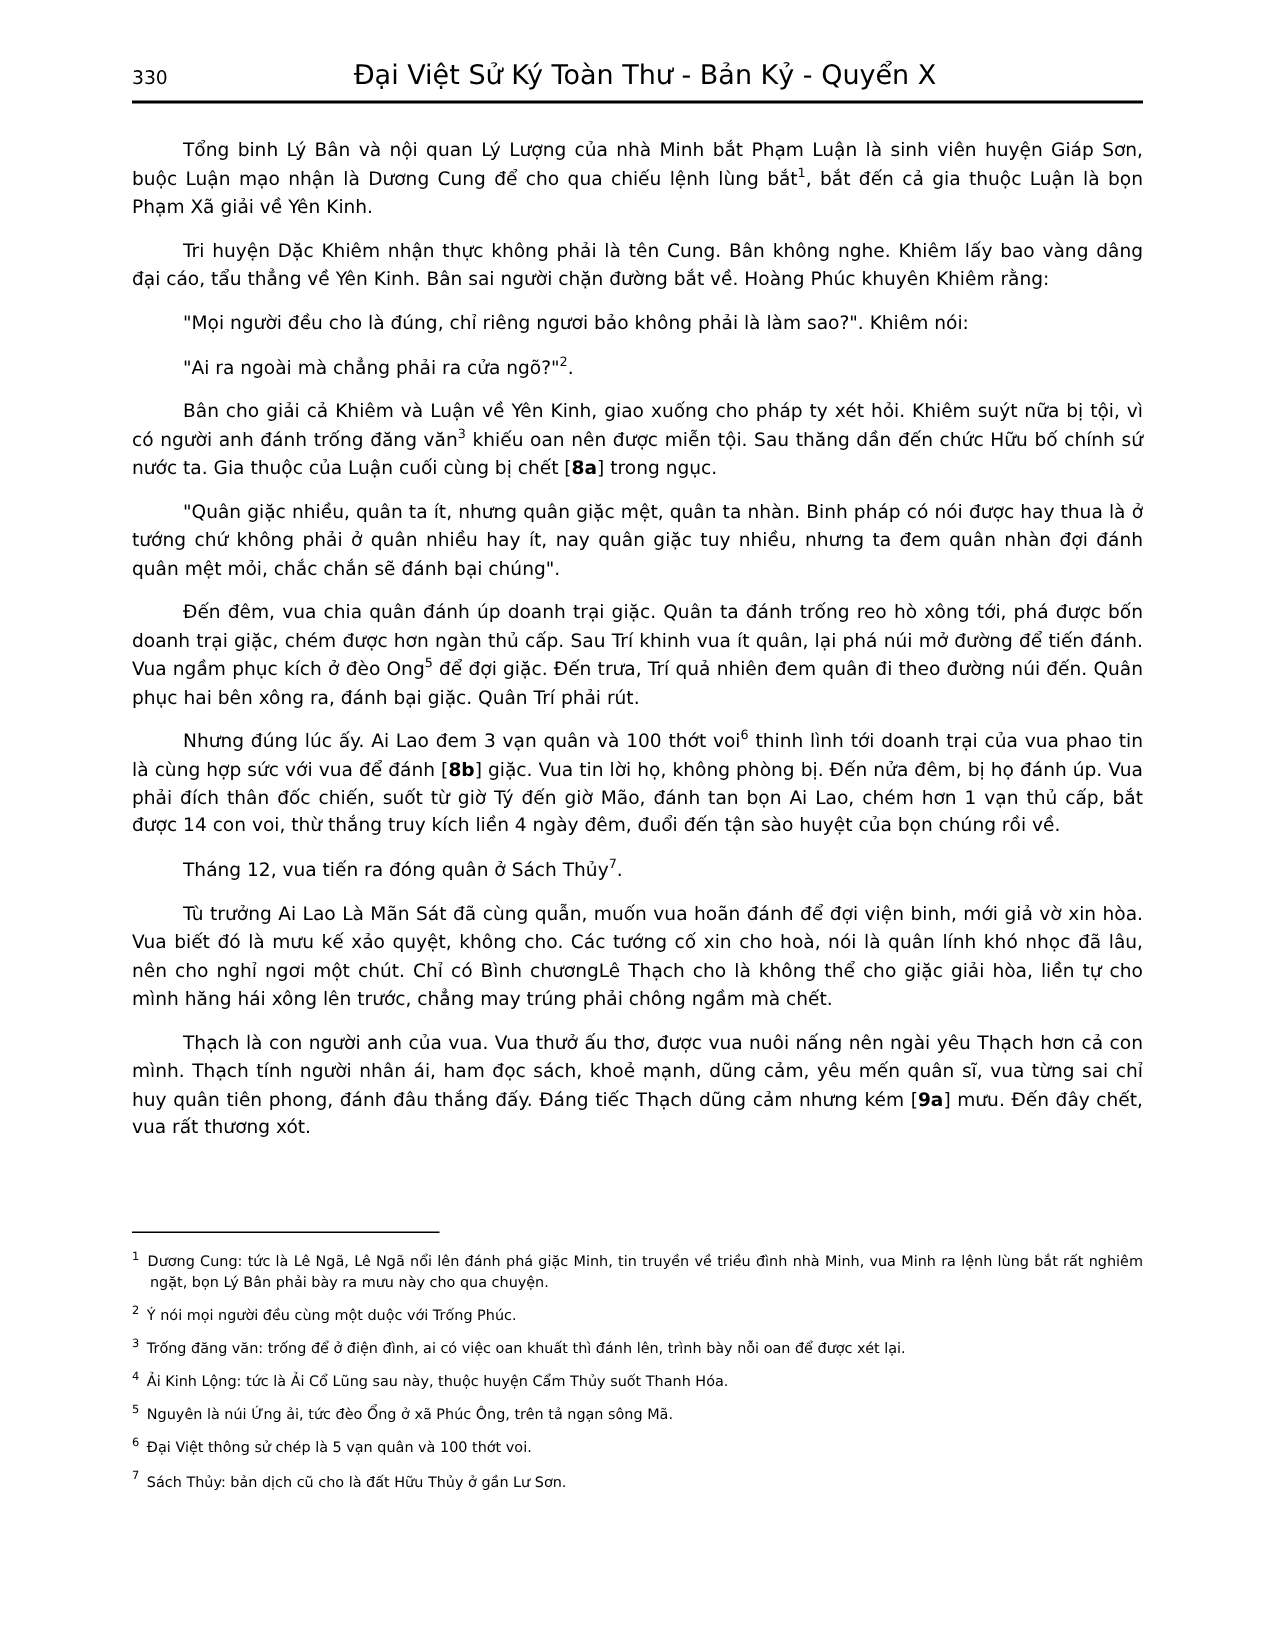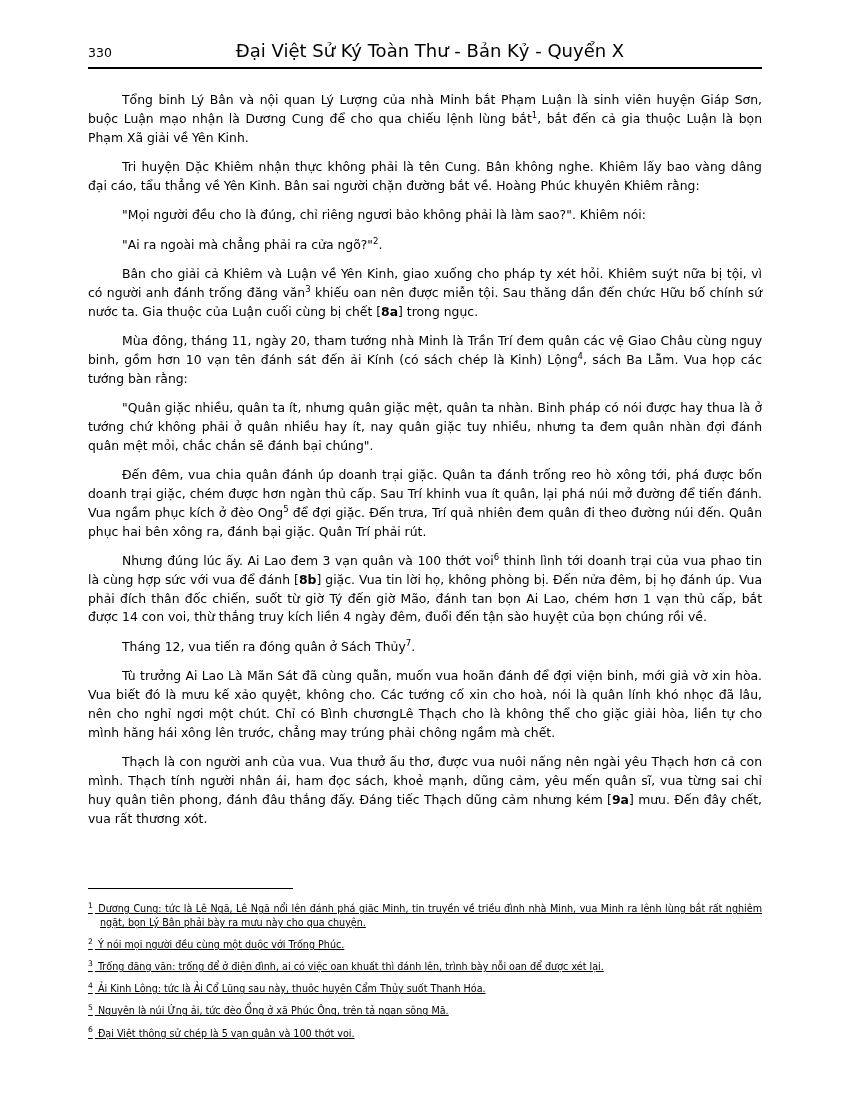--- a/index.html
+++ b/index.html
@@ -59,21 +59,20 @@
   }
   .footnote-rule {
     width: 205px;
     border-top: 1.6px solid #000;
     margin-top: 60px;
     margin-bottom: 13px;
   }
   .footnotes {
     font-size: 9.6px;
     line-height: 1.42;
-    text-decoration: underline;
   }
   .footnotes .fn {
     margin-bottom: 8.5px;
     text-align: justify;
     padding-left: 0;
   }
   .footnotes .fn .fn-mark {
     font-size: 7.6px;
     vertical-align: super;
     line-height: 0;
@@ -98,21 +97,20 @@
     <div class="header-title">Đại Việt Sử Ký Toàn Thư - Bản Kỷ - Quyển X</div>
   </div>
   <div class="header-rule"></div>
 
   <div class="body-text" id="body-text">
       <p>Tổng binh Lý Bân và nội quan Lý Lượng của nhà Minh bắt Phạm Luận là sinh viên huyện Giáp Sơn, buộc Luận mạo nhận là Dương Cung để cho qua chiếu lệnh lùng bắt<sup>1</sup>, bắt đến cả gia thuộc Luận là bọn Phạm Xã giải về Yên Kinh.</p>
       <p>Tri huyện Dặc Khiêm nhận thực không phải là tên Cung. Bân không nghe. Khiêm lấy bao vàng dâng đại cáo, tẩu thẳng về Yên Kinh. Bân sai người chặn đường bắt về. Hoàng Phúc khuyên Khiêm rằng:</p>
       <p>"Mọi người đều cho là đúng, chỉ riêng ngươi bảo không phải là làm sao?". Khiêm nói:</p>
       <p>"Ai ra ngoài mà chẳng phải ra cửa ngõ?"<sup>2</sup>.</p>
       <p>Bân cho giải cả Khiêm và Luận về Yên Kinh, giao xuống cho pháp ty xét hỏi. Khiêm suýt nữa bị tội, vì có người anh đánh trống đăng văn<sup>3</sup> khiếu oan nên được miễn tội. Sau thăng dần đến chức Hữu bố chính sứ nước ta. Gia thuộc của Luận cuối cùng bị chết [<span class="bold">8a</span>] trong ngục.</p>
-      <p>Mùa đông, tháng 11, ngày 20, tham tướng nhà Minh là Trần Trí đem quân các vệ Giao Châu cùng nguy binh, gồm hơn 10 vạn tên đánh sát đến ải Kính (có sách chép là Kinh) Lộng<sup>4</sup>, sách Ba Lẫm. Vua họp các tướng bàn rằng:</p>
       <p>"Quân giặc nhiều, quân ta ít, nhưng quân giặc mệt, quân ta nhàn. Binh pháp có nói được hay thua là ở tướng chứ không phải ở quân nhiều hay ít, nay quân giặc tuy nhiều, nhưng ta đem quân nhàn đợi đánh  quân mệt mỏi, chắc chắn sẽ đánh bại chúng".</p>
       <p>Đến đêm, vua chia quân đánh úp doanh trại giặc. Quân ta đánh trống reo hò xông tới, phá được bốn doanh trại giặc, chém được hơn ngàn thủ cấp. Sau Trí khinh vua ít quân, lại phá núi mở đường để tiến đánh. Vua ngầm phục kích ở đèo Ong<sup>5</sup> để đợi giặc. Đến trưa, Trí quả nhiên đem quân đi theo đường núi đến. Quân phục hai bên xông ra, đánh bại giặc. Quân Trí phải rút.</p>
       <p>Nhưng đúng lúc ấy. Ai Lao đem 3 vạn quân và 100 thớt voi<sup>6</sup> thinh lình tới doanh trại của vua phao tin là cùng hợp sức với vua để đánh [<span class="bold">8b</span>] giặc. Vua tin lời họ, không phòng bị. Đến nửa đêm, bị họ đánh úp. Vua phải đích thân đốc chiến, suốt từ giờ Tý đến giờ Mão, đánh tan bọn Ai Lao, chém hơn 1 vạn thủ cấp, bắt được 14 con voi, thừ thắng truy kích liền 4 ngày đêm, đuổi đến tận sào huyệt của bọn chúng rồi về.</p>
       <p>Tháng 12, vua tiến ra đóng quân ở Sách Thủy<sup>7</sup>.</p>
       <p>Tù trưởng Ai Lao Là Mãn Sát đã cùng quẫn, muốn vua hoãn đánh để đợi viện binh, mới giả vờ xin hòa. Vua biết đó là mưu kế xảo quyệt, không cho. Các tướng cố xin cho hoà, nói là quân lính khó nhọc đã lâu, nên cho nghỉ ngơi một chút. Chỉ có Bình chươngLê Thạch cho là không thể cho giặc giải hòa, liền tự cho mình hăng hái xông lên trước, chẳng may trúng phải chông ngầm mà chết.</p>
       <p>Thạch là con người anh của vua. Vua thưở ấu thơ, được vua nuôi nấng nên ngài yêu Thạch hơn cả con mình. Thạch tính người nhân ái, ham đọc sách, khoẻ mạnh, dũng cảm, yêu mến quân sĩ, vua từng sai chỉ huy quân tiên phong, đánh đâu thắng đấy. Đáng tiếc Thạch dũng cảm nhưng kém [<span class="bold">9a</span>] mưu. Đến đây chết, vua rất thương xót.</p>
     </div>
 
   <div class="footnote-rule"></div>
   <div class="footnotes" id="footnotes">
@@ -127,15 +125,18 @@
       </div>
       <div class="fn">
         <span class="fn-wrap-indent"><span class="fn-mark">4</span><span class="fn-body"> Ải Kinh Lộng: tức là Ải Cổ Lũng sau này, thuộc huyện Cẩm Thủy suốt Thanh Hóa.</span></span>
       </div>
       <div class="fn">
         <span class="fn-wrap-indent"><span class="fn-mark">5</span><span class="fn-body"> Nguyên là núi Ứng ải, tức đèo Ổng ở xã Phúc Ông, trên tả ngạn sông Mã.</span></span>
       </div>
       <div class="fn">
         <span class="fn-wrap-indent"><span class="fn-mark">6</span><span class="fn-body"> Đại Việt thông sử chép là 5 vạn quân và 100 thớt voi.</span></span>
       </div>
+      <div class="fn">
+        <span class="fn-wrap-indent"><span class="fn-mark">7</span><span class="fn-body"> Sách Thủy: bản dịch cũ cho là đất Hữu Thủy ở gần Lư Sơn.</span></span>
+      </div>
     </div>
 
 </div>
 
 </body></html>

